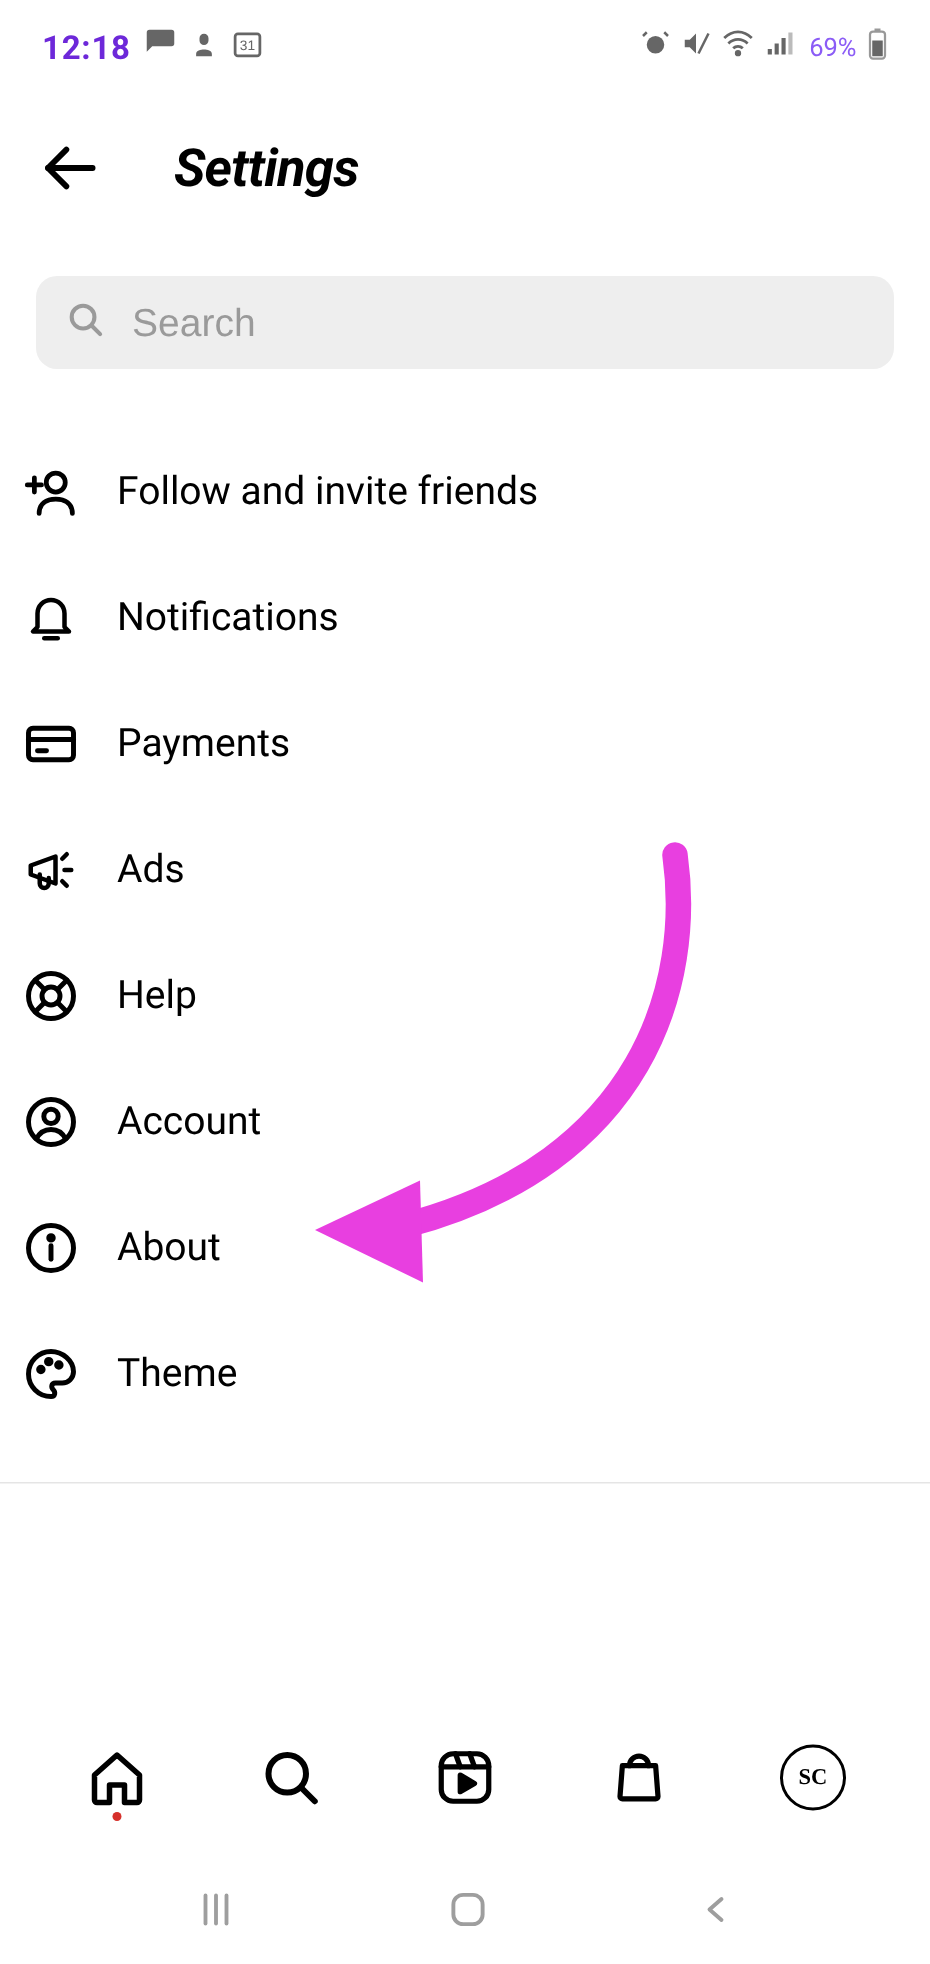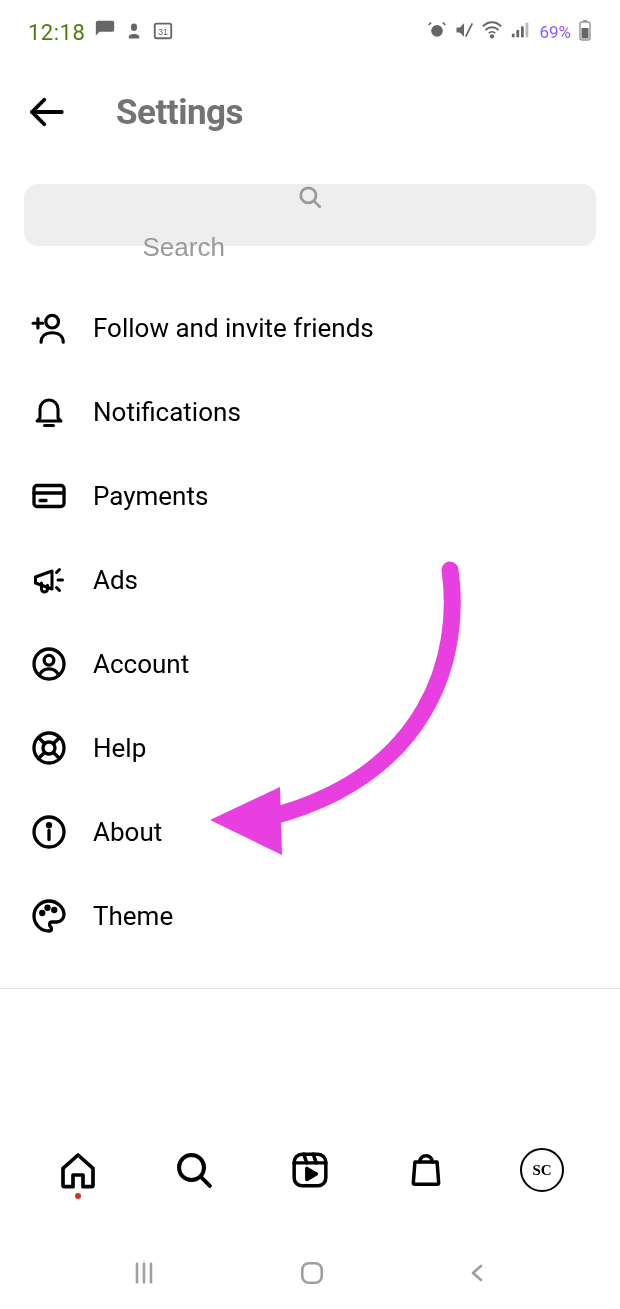--- a/index.html
+++ b/index.html
@@ -15,71 +15,71 @@
       display: flex;
       justify-content: space-between;
       align-items: center;
       padding: 12px 28px 8px 28px;
       height: 60px;
       font-size: 22px;
       color: #555;
     }
     .status-left { display: flex; align-items: center; gap: 9px; }
     .status-right { display: flex; align-items: center; gap: 7px; }
-    .status-time { font-weight: 400; letter-spacing: 0.5px; color:#4d7c0f; }
+    .status-time { font-weight: 700; letter-spacing: 0.5px; color:#6d28d9; }
     .status-glyph { color: #8b5cf6; }
     .header {
       display: flex;
       align-items: center;
       padding: 30px 24px 30px 24px;
       gap: 48px;
     }
     .back-arrow { width: 44px; height: 44px; display:flex; align-items:center; justify-content:center; }
-    .page-title { font-size: 35px; font-weight: 700; color: #737373; letter-spacing: -0.5px; }
+    .page-title { font-size: 35px; font-weight: 700; color: #000000; letter-spacing: -0.5px; font-style: italic; }
     .search-box {
       margin: 20px 24px 10px 24px;
       background: #eeeeee;
       border-radius: 14px;
       height: 62px;
       display: flex;
       align-items: center;
       padding: 0 20px;
       gap: 18px;
-      flex-direction: column;
     }
     .search-box input {
       border: none;
       background: transparent;
       font-size: 26px;
       color: #222;
       outline: none;
       flex: 1;
     }
     .search-box input::placeholder { color: #9a9a9a; }
     .search-icon { color: #9a9a9a; }
     .list {
-      padding: 30px 26px 0 29px;
+      padding: 30px 26px 0 14px;
     }
     .list-row {
       display: flex;
       align-items: center;
       gap: 24px;
       height: 84px;
     }
     .row-icon { width: 40px; height: 40px; display:flex; align-items:center; justify-content:center; color:#000; flex-shrink:0;}
     .row-label { font-size: 26px; color: #000; font-weight: 400; }
     .divider { border-top: 1px solid #e5e5e5; margin-top: 30px; width:100%; }
     .bottom-nav {
       position: absolute;
       left: 0;
       right: 0;
       top: 1145px;
       height: 80px;
       display: flex;
       justify-content: space-around;
+      align-items: center;
       padding: 0 20px;
     }
     .nav-item { width: 50px; height:50px; display:flex; align-items:center; justify-content:center; position:relative;}
     .home-dot { position:absolute; width:6px; height:6px; background:#d6302b; border-radius:50%; top:48px; left:22px;}
     .avatar-ring { width:44px; height:44px; border:2.5px solid #000; border-radius:50%; display:flex; align-items:center; justify-content:center; font-size:15px; font-weight:700; font-family: Georgia, serif;}
     .sys-nav {
       position: absolute;
       left: 0; right: 0;
       top: 1250px;
       height: 50px;
@@ -222,39 +222,39 @@
           <line x1="17" y1="17" x2="19" y2="19"></line>
         </svg>
     </span>
     <span class="row-label">Ads</span>
   </div>
 
   <div class="list-row">
     <span class="row-icon">
       <svg width="36" height="36" viewBox="0 0 24 24" fill="none" stroke="#000" stroke-width="2.2" stroke-linecap="round" stroke-linejoin="round">
           <circle cx="12" cy="12" r="10"></circle>
-          <circle cx="12" cy="9.5" r="3.2"></circle>
-          <path d="M5.5 19.5c1.5-3 4-4.2 6.5-4.2s5 1.2 6.5 4.2"></path>
-        </svg>
-    </span>
-    <span class="row-label">Account</span>
-  </div>
-
-  <div class="list-row">
-    <span class="row-icon">
-      <svg width="36" height="36" viewBox="0 0 24 24" fill="none" stroke="#000" stroke-width="2.2" stroke-linecap="round" stroke-linejoin="round">
-          <circle cx="12" cy="12" r="10"></circle>
           <circle cx="12" cy="12" r="4"></circle>
           <line x1="5" y1="5" x2="9" y2="9"></line>
           <line x1="15" y1="15" x2="19" y2="19"></line>
           <line x1="19" y1="5" x2="15" y2="9"></line>
           <line x1="9" y1="15" x2="5" y2="19"></line>
         </svg>
     </span>
     <span class="row-label">Help</span>
+  </div>
+
+  <div class="list-row">
+    <span class="row-icon">
+      <svg width="36" height="36" viewBox="0 0 24 24" fill="none" stroke="#000" stroke-width="2.2" stroke-linecap="round" stroke-linejoin="round">
+          <circle cx="12" cy="12" r="10"></circle>
+          <circle cx="12" cy="9.5" r="3.2"></circle>
+          <path d="M5.5 19.5c1.5-3 4-4.2 6.5-4.2s5 1.2 6.5 4.2"></path>
+        </svg>
+    </span>
+    <span class="row-label">Account</span>
   </div>
 
   <div class="list-row">
     <span class="row-icon">
       <svg width="36" height="36" viewBox="0 0 24 24" fill="none" stroke="#000" stroke-width="2.2" stroke-linecap="round" stroke-linejoin="round">
           <circle cx="12" cy="12" r="10"></circle>
           <line x1="12" y1="11" x2="12" y2="17"></line>
           <circle cx="12" cy="7.5" r="1" fill="#000"></circle>
         </svg>
     </span>

